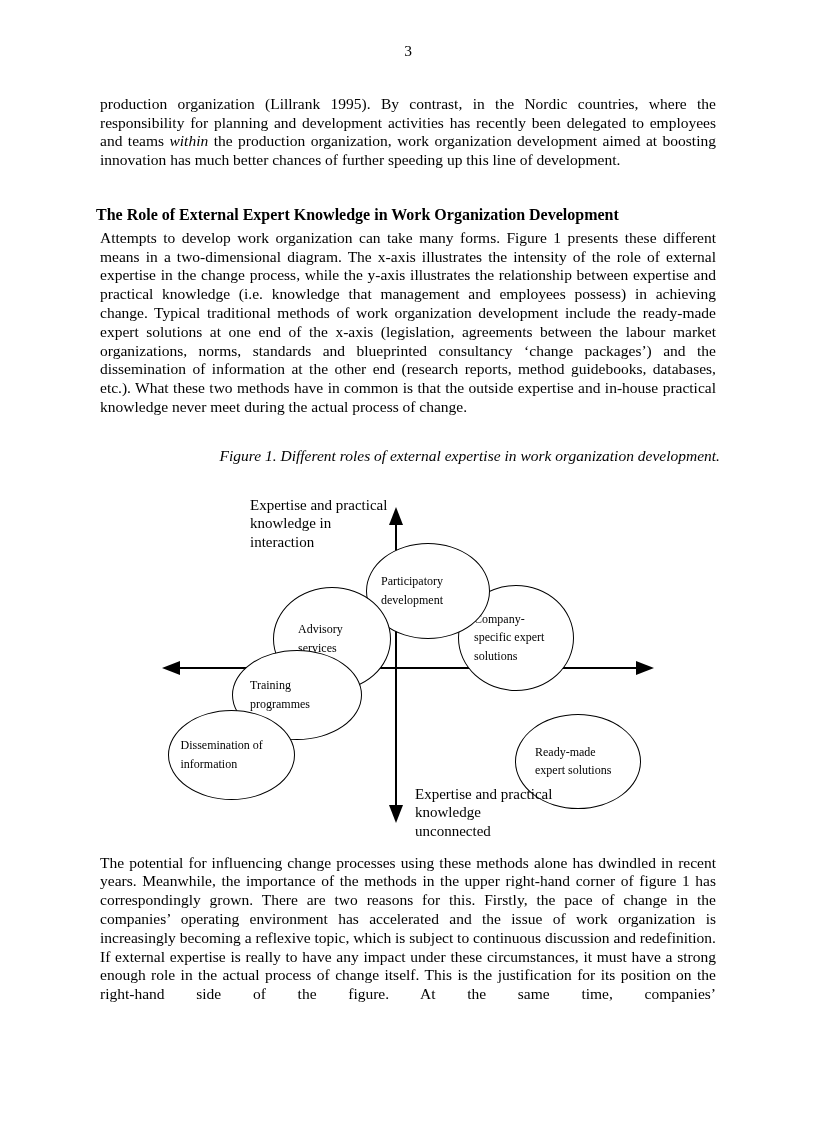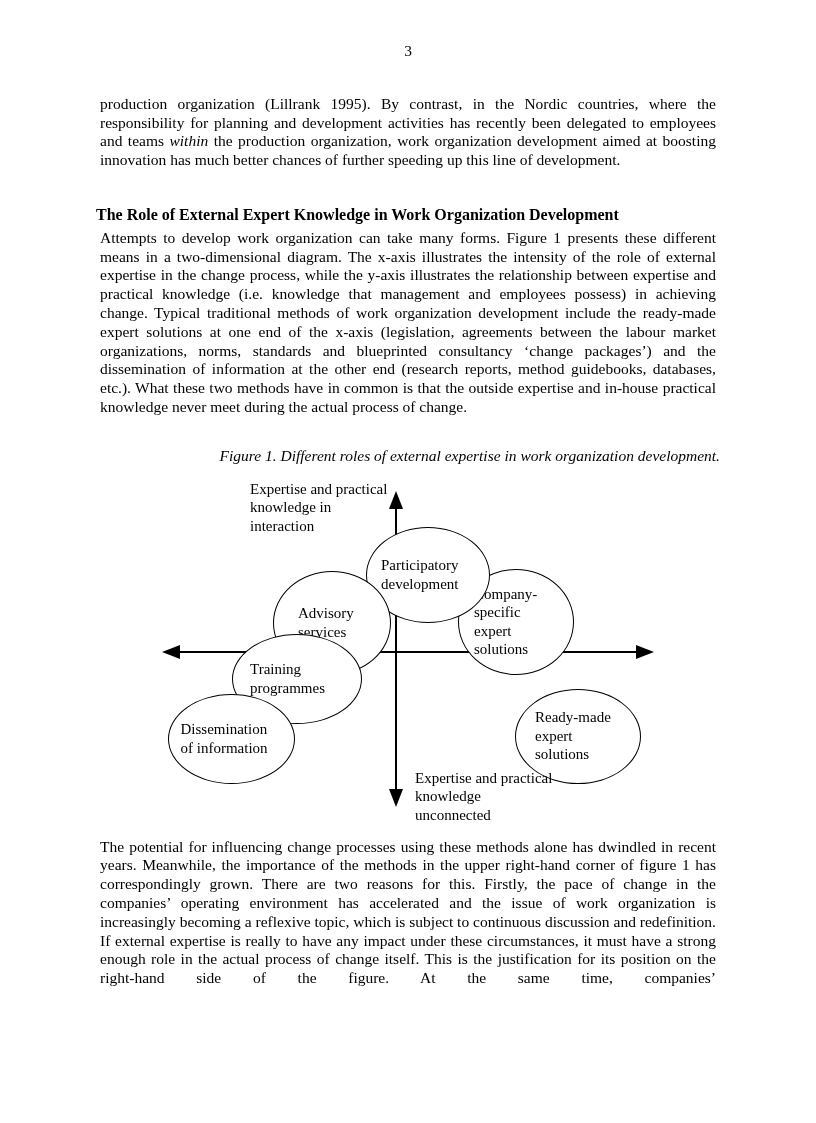--- a/index.html
+++ b/index.html
@@ -37,41 +37,41 @@
   .para-gap { margin-top: 23px; }
   .figure-caption {
     margin: 30px 0 0 0;
     font-style: italic;
     text-align: right;
   }
   .figure-area {
     position: relative;
     width: 624px;
     height: 360px;
-    margin-top: 8px;
+    margin-top: 24px;
   }
   .figure-area svg.axes {
     position: absolute;
     left: 0; top: 0;
     z-index: 1;
   }
   .ellipse {
     position: absolute;
     z-index: 2;
     background: #ffffff;
     border: 1.5px solid #000000;
     border-radius: 50%;
     display: flex;
     align-items: center;
     justify-content: center;
     box-sizing: border-box;
   }
   .ellipse span {
     display: block;
-    font-size: 15px;
+    font-size: 12px;
     line-height: 18.5px;
     text-align: left;
   }
   .axis-label {
     position: absolute;
     z-index: 3;
     font-size: 15px;
     line-height: 18.5px;
     text-align: left;
   }
@@ -121,21 +121,21 @@
     </div>
 
     <div class="ellipse" style="left:136px; top:160px; width:130px; height:90px;">
       <span style="width:94px;">Training programmes</span>
     </div>
 
     <div class="ellipse" style="left:72px; top:220px; width:127px; height:90px;">
       <span style="width:102px;">Dissemination of information</span>
     </div>
 
-    <div class="ellipse" style="left:419px; top:215px; width:126px; height:95px;">
+    <div class="ellipse" style="left:419px; top:224px; width:126px; height:95px;">
       <span style="width:86px;">Ready-made expert solutions</span>
     </div>
 
   </div>
 
   <p class="body-text after-figure justify-last">The potential for influencing change processes using these methods alone has dwindled in recent years. Meanwhile, the importance of the methods in the upper right-hand corner of figure 1 has correspondingly grown. There are two reasons for this. Firstly, the pace of change in the companies’ operating environment has accelerated and the issue of work organization is increasingly becoming a reflexive topic, which is subject to continuous discussion and redefinition. If external expertise is really to have any impact under these circumstances, it must have a strong enough role in the actual process of change itself. This is the justification for its position on the right-hand side of the figure. At the same time, companies’</p>
 
 </div>
 
 </body></html>

